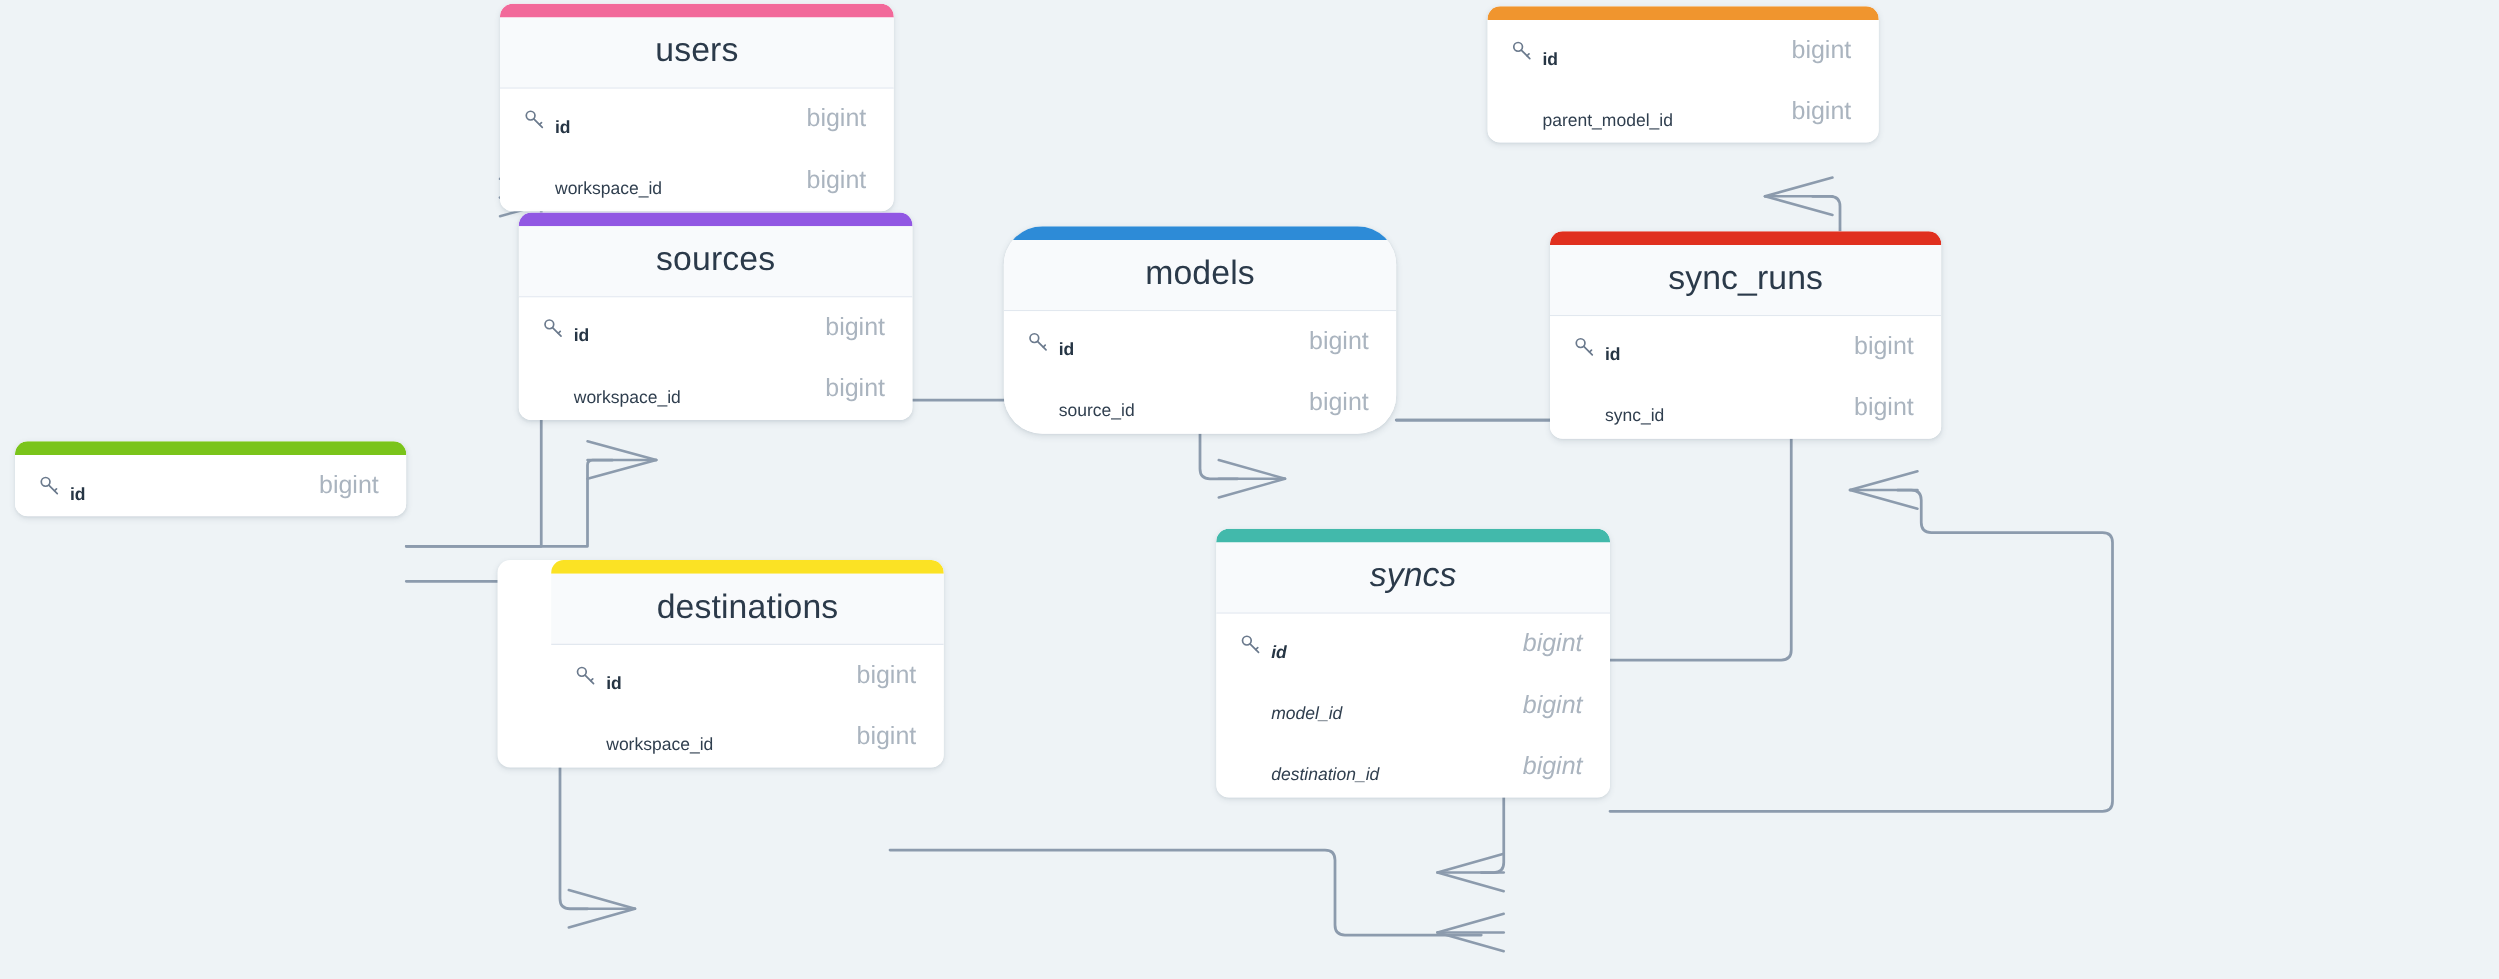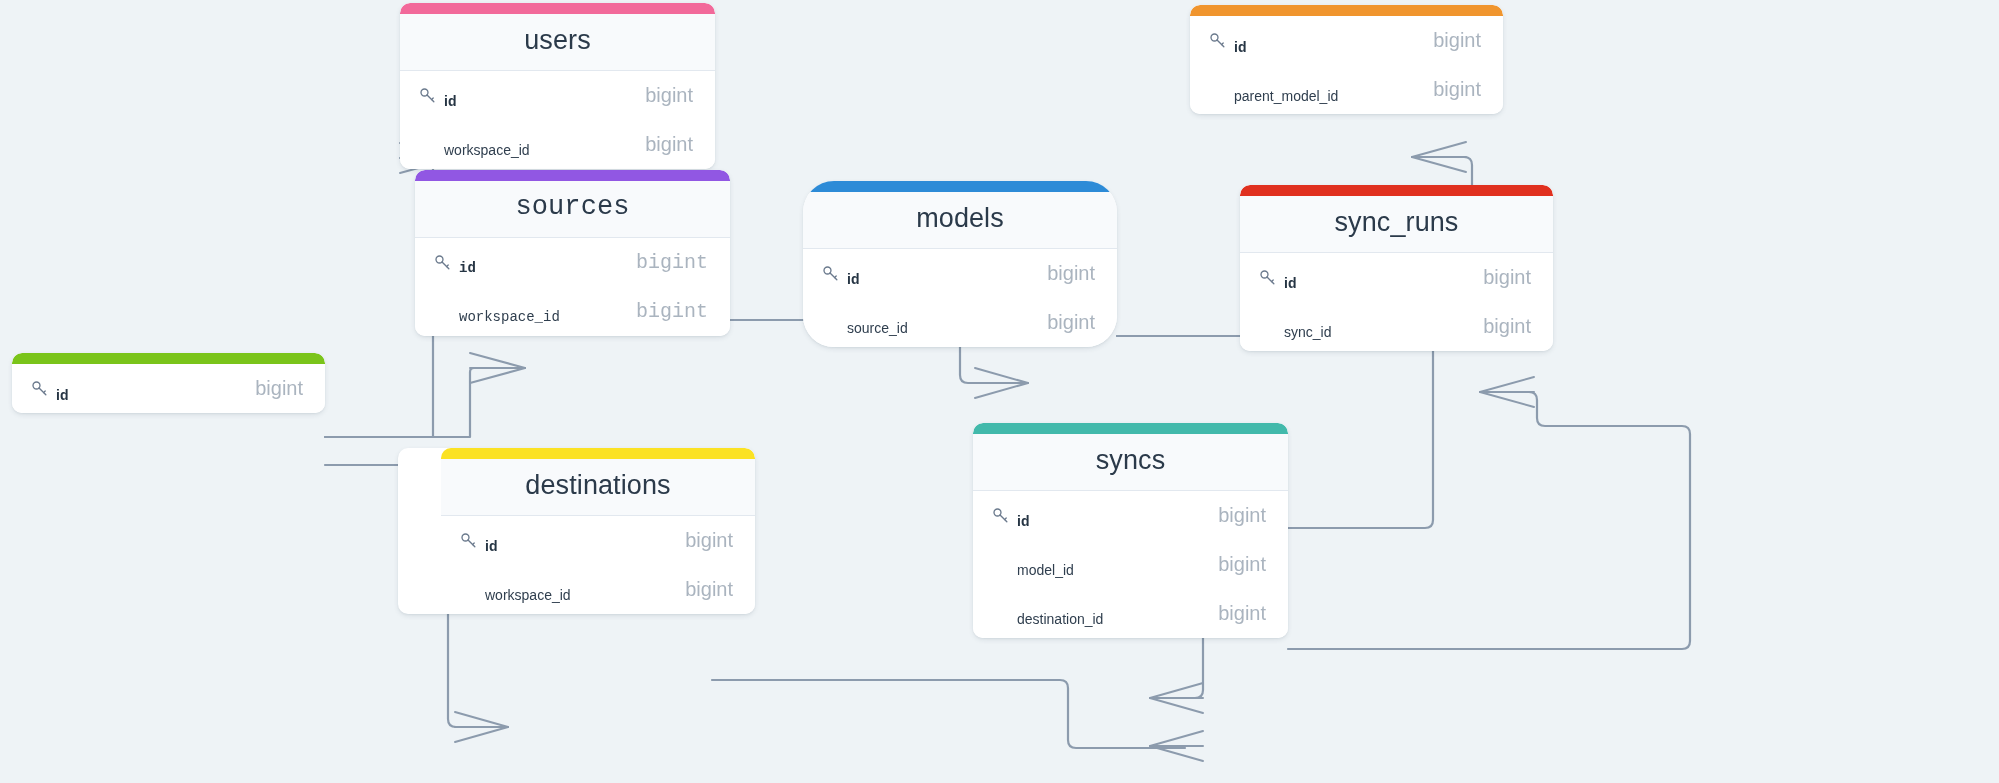--- a/index.html
+++ b/index.html
@@ -177,21 +177,21 @@
           <span class="col-type">bigint</span>
         </div>
         <div class="col-row">
           <div class="col-left">
             <span class="key-spacer"></span>
             <span class="col-name">workspace_id</span>
           </div>
           <span class="col-type">bigint</span>
         </div>
       </div>
-      <div class="er-table" style="left: 415px; top: 170px; width: 315px; font-family: Liberation Mono, monospace;">
+      <div class="er-table" style="left: 415px; top: 170px; width: 315px;">
         <div class="accent-bar" style="background: rgb(145, 87, 227);"></div>
         <div class="table-title">sources</div>
         <div class="col-row">
           <div class="col-left">
             <span class="key-icon"><svg viewBox="0 0 24 24" width="19" height="19" fill="none" stroke="currentColor" stroke-width="1.7" stroke-linecap="round" stroke-linejoin="round">
                 <circle cx="8.2" cy="8.2" r="4.4"></circle>
                 <path d="M11.4 11.4 L20 20"></path>
                 <path d="M17.2 17.2 L19.2 15.2"></path>
               </svg></span>
             <span class="col-name pk">id</span>
@@ -300,21 +300,21 @@
           <span class="col-type">bigint</span>
         </div>
         <div class="col-row">
           <div class="col-left">
             <span class="key-spacer"></span>
             <span class="col-name">workspace_id</span>
           </div>
           <span class="col-type">bigint</span>
         </div>
       </div>
-      <div class="er-table" style="left: 973px; top: 423px; width: 315px;">
+      <div class="er-table" style="left: 973px; top: 423px; width: 315px; font-style: italic;">
         <div class="accent-bar" style="background: rgb(66, 185, 171);"></div>
         <div class="table-title">syncs</div>
         <div class="col-row">
           <div class="col-left">
             <span class="key-icon"><svg viewBox="0 0 24 24" width="19" height="19" fill="none" stroke="currentColor" stroke-width="1.7" stroke-linecap="round" stroke-linejoin="round">
                 <circle cx="8.2" cy="8.2" r="4.4"></circle>
                 <path d="M11.4 11.4 L20 20"></path>
                 <path d="M17.2 17.2 L19.2 15.2"></path>
               </svg></span>
             <span class="col-name pk">id</span>

